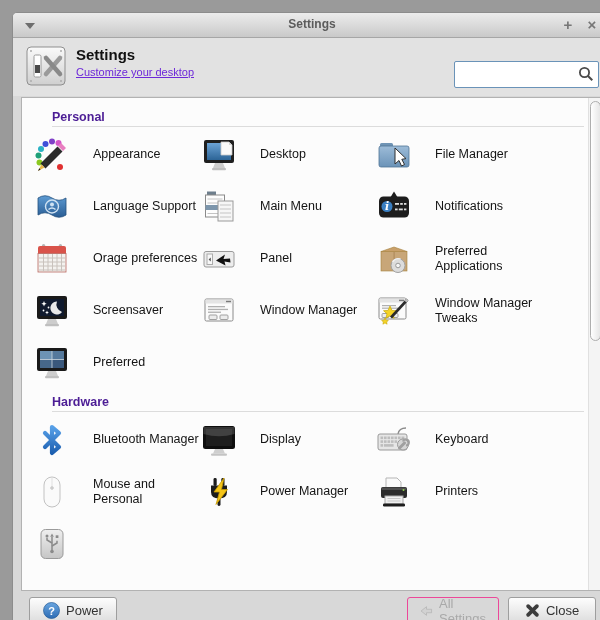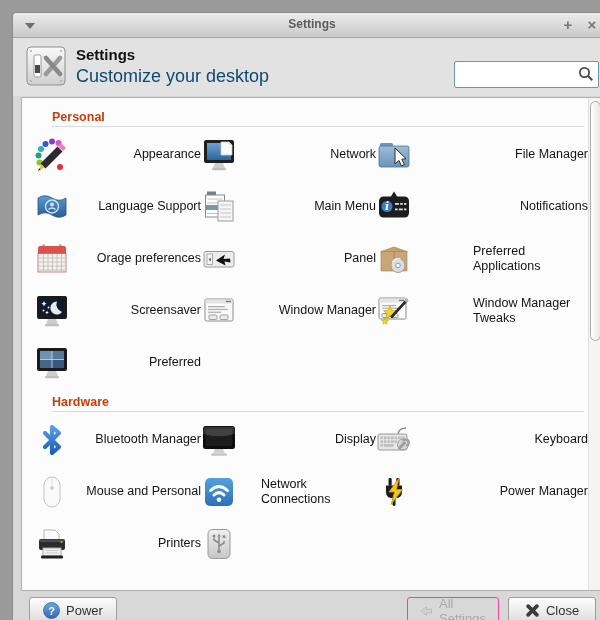--- a/index.html
+++ b/index.html
@@ -13,34 +13,34 @@
   .tb-caret{position:absolute;left:12px;top:10px;width:0;height:0;cursor:default;
             border-left:5px solid transparent;border-right:5px solid transparent;border-top:6px solid #6e6e6e;}
   .tb-btn{position:absolute;top:1px;width:22px;height:22px;text-align:center;line-height:22px;
           font-size:15px;font-weight:bold;color:#767676;cursor:default;}
   .tb-max{right:32px;}
   .tb-close{right:8px;}
   
   .header{position:absolute;top:25px;left:0;right:0;height:58px;background:#e2e2e2;}
   .app-icon{position:absolute;left:13px;top:8px;}
   .h-title{position:absolute;left:63px;top:8px;font-size:15px;font-weight:bold;color:#111;}
-  .h-sub{position:absolute;left:63px;top:28px;font-size:18px;color:#0c4a6e;}
+  .h-sub{position:absolute;left:63px;top:28px;font-size:11px;color:#6d28d9;text-decoration:underline;}
   .search{position:absolute;right:12px;top:23px;width:143px;height:25px;background:#fff;
           border:1px solid #6a93b8;border-radius:2px;}
   .search input{position:absolute;left:4px;top:1px;width:112px;height:21px;border:none;outline:none;
                 font-size:12px;background:transparent;}
   .search .mag{position:absolute;right:4px;top:4px;}
   
   .panel{position:absolute;top:84px;left:8px;right:8px;bottom:40px;background:#fcfcfc;
          border:1px solid #b2b2b2;overflow:hidden;}
   .panel-inner{position:absolute;left:0;top:0;right:14px;bottom:0;padding:6px 0 0 12px;}
-  .sec-title{font-size:12.5px;font-weight:bold;color:#c2410c;margin:6px 0 2px 18px;}
+  .sec-title{font-size:12.5px;font-weight:bold;color:#4c1d95;margin:6px 0 2px 18px;}
   .sec-rule{border:none;border-top:1px solid #dcdcdc;margin:2px 4px 2px 18px;}
   .grid{display:grid;grid-template-columns:167px 175px 1fr;}
-  .cell{display:flex;align-items:center;height:52px;gap:7px;cursor:default;justify-content:space-between;}
+  .cell{display:flex;align-items:center;height:52px;gap:23px;cursor:default;}
   .cell svg{flex:0 0 36px;}
   .cell .label{font-size:12.5px;color:#141414;line-height:1.22;max-width:115px;}
   
   .sb-track{position:absolute;top:0;right:0;bottom:0;width:13px;background:#f4f4f4;border-left:1px solid #e0e0e0;}
   .sb-thumb{position:absolute;left:1px;right:1px;top:3px;height:238px;border-radius:6px;
             background:linear-gradient(90deg,#ffffff,#e6e6e6);border:1px solid #aeaeae;}
   
   .footer{position:absolute;left:0;right:0;bottom:0;height:40px;background:#d8d8d8;}
   .btn{position:absolute;bottom:7px;height:27px;display:flex;align-items:center;justify-content:center;gap:6px;
        border:1px solid #9e9e9e;border-radius:3px;background:linear-gradient(#fdfdfd,#dcdcdc);
@@ -149,21 +149,21 @@
 
         <div class="cell">
           <svg width="36" height="36" viewBox="0 0 36 36">
             <rect x="3" y="3" width="30" height="23" rx="2" fill="#1f1f1f"></rect>
             <rect x="6" y="6" width="24" height="17" fill="url(#gScreen)"></rect>
             <path d="M20 5 h8 l3 3 v10 h-11 z" fill="#fafafa" stroke="#c9c9c9" stroke-width="0.8"></path>
             <path d="M28 5 l3 3 h-3 z" fill="#d5d5d5"></path>
             <path d="M14 26 h8 l2 5 h-12 z" fill="#cdcdcd"></path>
             <rect x="11" y="31" width="14" height="2.2" rx="1" fill="#bfbfbf"></rect>
           </svg>
-          <div class="label">Network</div>
+          <div class="label">Desktop</div>
         </div>
 
         <div class="cell">
           <svg width="36" height="36" viewBox="0 0 36 36">
             <rect x="4" y="6" width="13" height="7" rx="1.5" fill="#6f94b5"></rect>
             <rect x="3" y="9" width="30" height="21" rx="2" fill="url(#gFolder)" stroke="#4f7496" stroke-width="0.8"></rect>
             <polygon points="19,11 19,27 23,23.5 25.5,29 28.5,27.5 25.8,22.3 30,21.6" fill="#fff" stroke="#2f2f2f" stroke-width="1"></polygon>
           </svg>
           <div class="label">File Manager</div>
         </div>
@@ -375,29 +375,20 @@
 
         <div class="cell">
           <svg width="36" height="36" viewBox="0 0 36 36">
             <rect x="10" y="3" width="16" height="30" rx="8" fill="#fafafa" stroke="#c2c2c2"></rect>
             <line x1="18" y1="3.5" x2="18" y2="12" stroke="#e0e0e0"></line>
             <circle cx="18" cy="14" r="1.4" fill="#d2d2d2" stroke="#bdbdbd" stroke-width="0.6"></circle>
           </svg>
           <div class="label">Mouse and Personal</div>
         </div>
 
-        <div class="cell">
-          <svg width="36" height="36" viewBox="0 0 36 36">
-            <rect x="4" y="4" width="28" height="28" rx="5" fill="url(#gNet)"></rect>
-            <path d="M9.5 16.5 q8.5 -8 17 0" stroke="#fff" stroke-width="3" fill="none" stroke-linecap="round"></path>
-            <path d="M13 21 q5 -4.8 10 0" stroke="#fff" stroke-width="3" fill="none" stroke-linecap="round"></path>
-            <circle cx="18" cy="25.8" r="2.3" fill="#fff"></circle>
-          </svg>
-          <div class="label">Network Connections</div>
-        </div>
 
         <div class="cell">
           <svg width="36" height="36" viewBox="0 0 36 36">
             <rect x="12.5" y="4" width="3.2" height="8" rx="1.4" fill="#1c1c1c"></rect>
             <rect x="20.3" y="4" width="3.2" height="8" rx="1.4" fill="#1c1c1c"></rect>
             <path d="M10 11.5 h16 v6.5 q0 6.5 -8 6.5 t-8 -6.5 z" fill="#1c1c1c"></path>
             <rect x="16.5" y="24" width="3" height="8" rx="1.4" fill="#1c1c1c"></rect>
             <polygon points="23,4 13,18 18.5,18 15,30.5 26.5,15.5 20.5,15.5" fill="#f5c518" stroke="#c89a00" stroke-width="0.8"></polygon>
           </svg>
           <div class="label">Power Manager</div>

